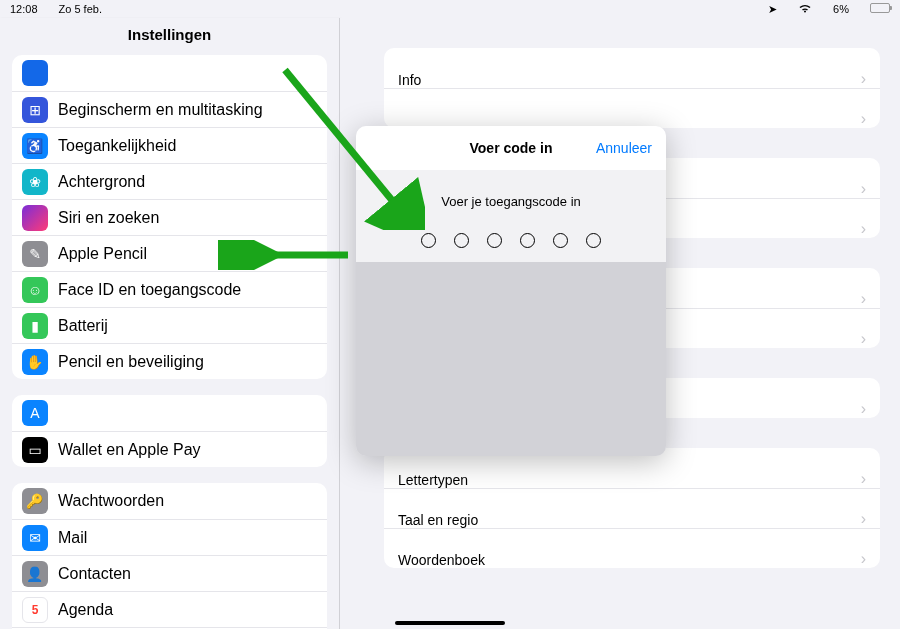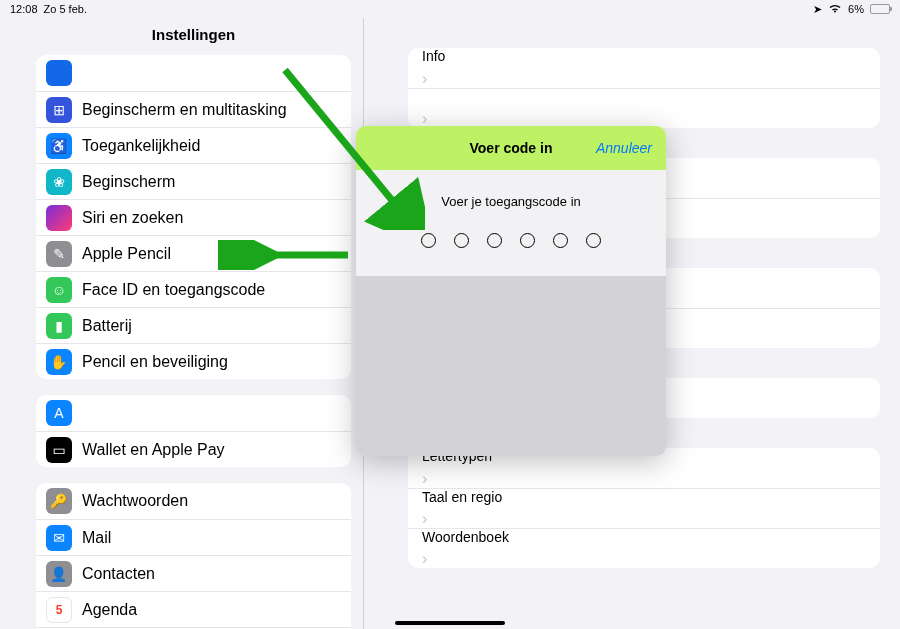--- a/index.html
+++ b/index.html
@@ -14,35 +14,35 @@
   }
   .status-bar {
     height: 18px;
     display: flex;
     justify-content: space-between;
     align-items: center;
     padding: 0 10px;
     font-size: 11px;
     background: #f2f2f7;
   }
-  .status-left, .status-right { display: flex; gap: 6px; align-items: center; }
+  .status-left, .status-right { display: flex; gap: 21px; align-items: flex-start; }
   .battery-indicator {
     display:inline-flex; align-items:center; gap:2px;
   }
   .battery-shell {
     width: 20px; height: 10px; border: 1px solid #999; border-radius: 2px;
     position: relative;
   }
   .battery-shell::after {
     content:""; position:absolute; right:-3px; top:2px; width:2px; height:4px;
     background:#999; border-radius:0 1px 1px 0;
   }
   .battery-level { height:100%; width:10%; background:#ff3b30; border-radius:1px 0 0 1px; }
 
-  .main-flex { display:flex; height: calc(100% - 18px); margin-left: 24px; }
+  .main-flex { display:flex; height: calc(100% - 18px); }
 
   
   .sidebar {
     width: 340px;
     background: #f2f2f7;
     border-right: 1px solid #d0d0d5;
     display:flex; flex-direction:column;
     box-shadow: 1px 0 2px rgba(0,0,0,0.04);
   }
   .sidebar-title {
@@ -90,26 +90,25 @@
     padding: 8px 0 12px 0;
   }
   .detail-scroll { flex:1; overflow:hidden; padding: 30px 20px 0 44px; }
   .dgroup {
     background:#fff;
     border-radius:10px;
     margin-bottom: 30px;
     overflow:hidden;
   }
   .drow {
-    display:flex; align-items:flex-start;
+    display:flex; align-items:flex-end;
     height:40px;
     padding:0 14px;
     border-top:1px solid #e5e5ea;
     cursor:pointer;
-    flex-direction:column;
   }
   .drow:first-child { border-top:none; }
   .drow .dlabel { flex:1; font-size:14px; }
   .chev { color:#c7c7cc; font-size:16px; }
 
   
   .modal {
     position:absolute;
     left: 356px;
     top: 126px;
@@ -119,32 +118,32 @@
     border-radius:10px;
     box-shadow: 0 6px 30px rgba(0,0,0,0.25);
     overflow:hidden;
     z-index:10;
     display:flex; flex-direction:column;
   }
   .modal-top {
     height:44px;
     display:flex; align-items:center; justify-content:center;
     position:relative;
-    background:#bef264;
+    background:#ffffff;
   }
   .modal-title { font-weight:600; font-size:14px; }
   .modal-cancel {
     position:absolute; right:14px; top:0; height:44px;
     display:flex; align-items:center;
-    color:#007aff; font-size:14px; cursor:pointer;font-style:italic;
+    color:#007aff; font-size:14px; cursor:pointer;
   }
   .modal-body {
     background:#f2f2f4;
     text-align:center;
-    padding: 24px 0 28px 0;
+    padding: 24px 0 14px 0;
   }
   .modal-msg { font-size:13px; margin-bottom:24px; }
   .dots { display:flex; justify-content:center; gap:18px; }
   .dot {
     width:15px; height:15px; border-radius:50%;
     border:1.3px solid #000;
     background:transparent;
   }
   .modal-spacer { flex:1; background:#d2d2d7; }
 
@@ -191,21 +190,21 @@
           <div class="row">
             <span class="icon" style="background: rgb(52, 85, 219);">⊞</span>
             <span class="label">Beginscherm en multitasking</span>
           </div>
           <div class="row">
             <span class="icon" style="background: rgb(10, 132, 255);">♿</span>
             <span class="label">Toegankelijkheid</span>
           </div>
           <div class="row">
             <span class="icon" style="background: rgb(18, 182, 201);">❀</span>
-            <span class="label">Beginscherm</span>
+            <span class="label">Achtergrond</span>
           </div>
           <div class="row">
             <span class="icon" style="background: linear-gradient(135deg, rgb(122, 45, 216), rgb(255, 59, 119));"></span>
             <span class="label">Siri en zoeken</span>
           </div>
           <div class="row">
             <span class="icon" style="background: rgb(142, 142, 147);">✎</span>
             <span class="label">Apple Pencil</span>
           </div>
           <div class="row">

